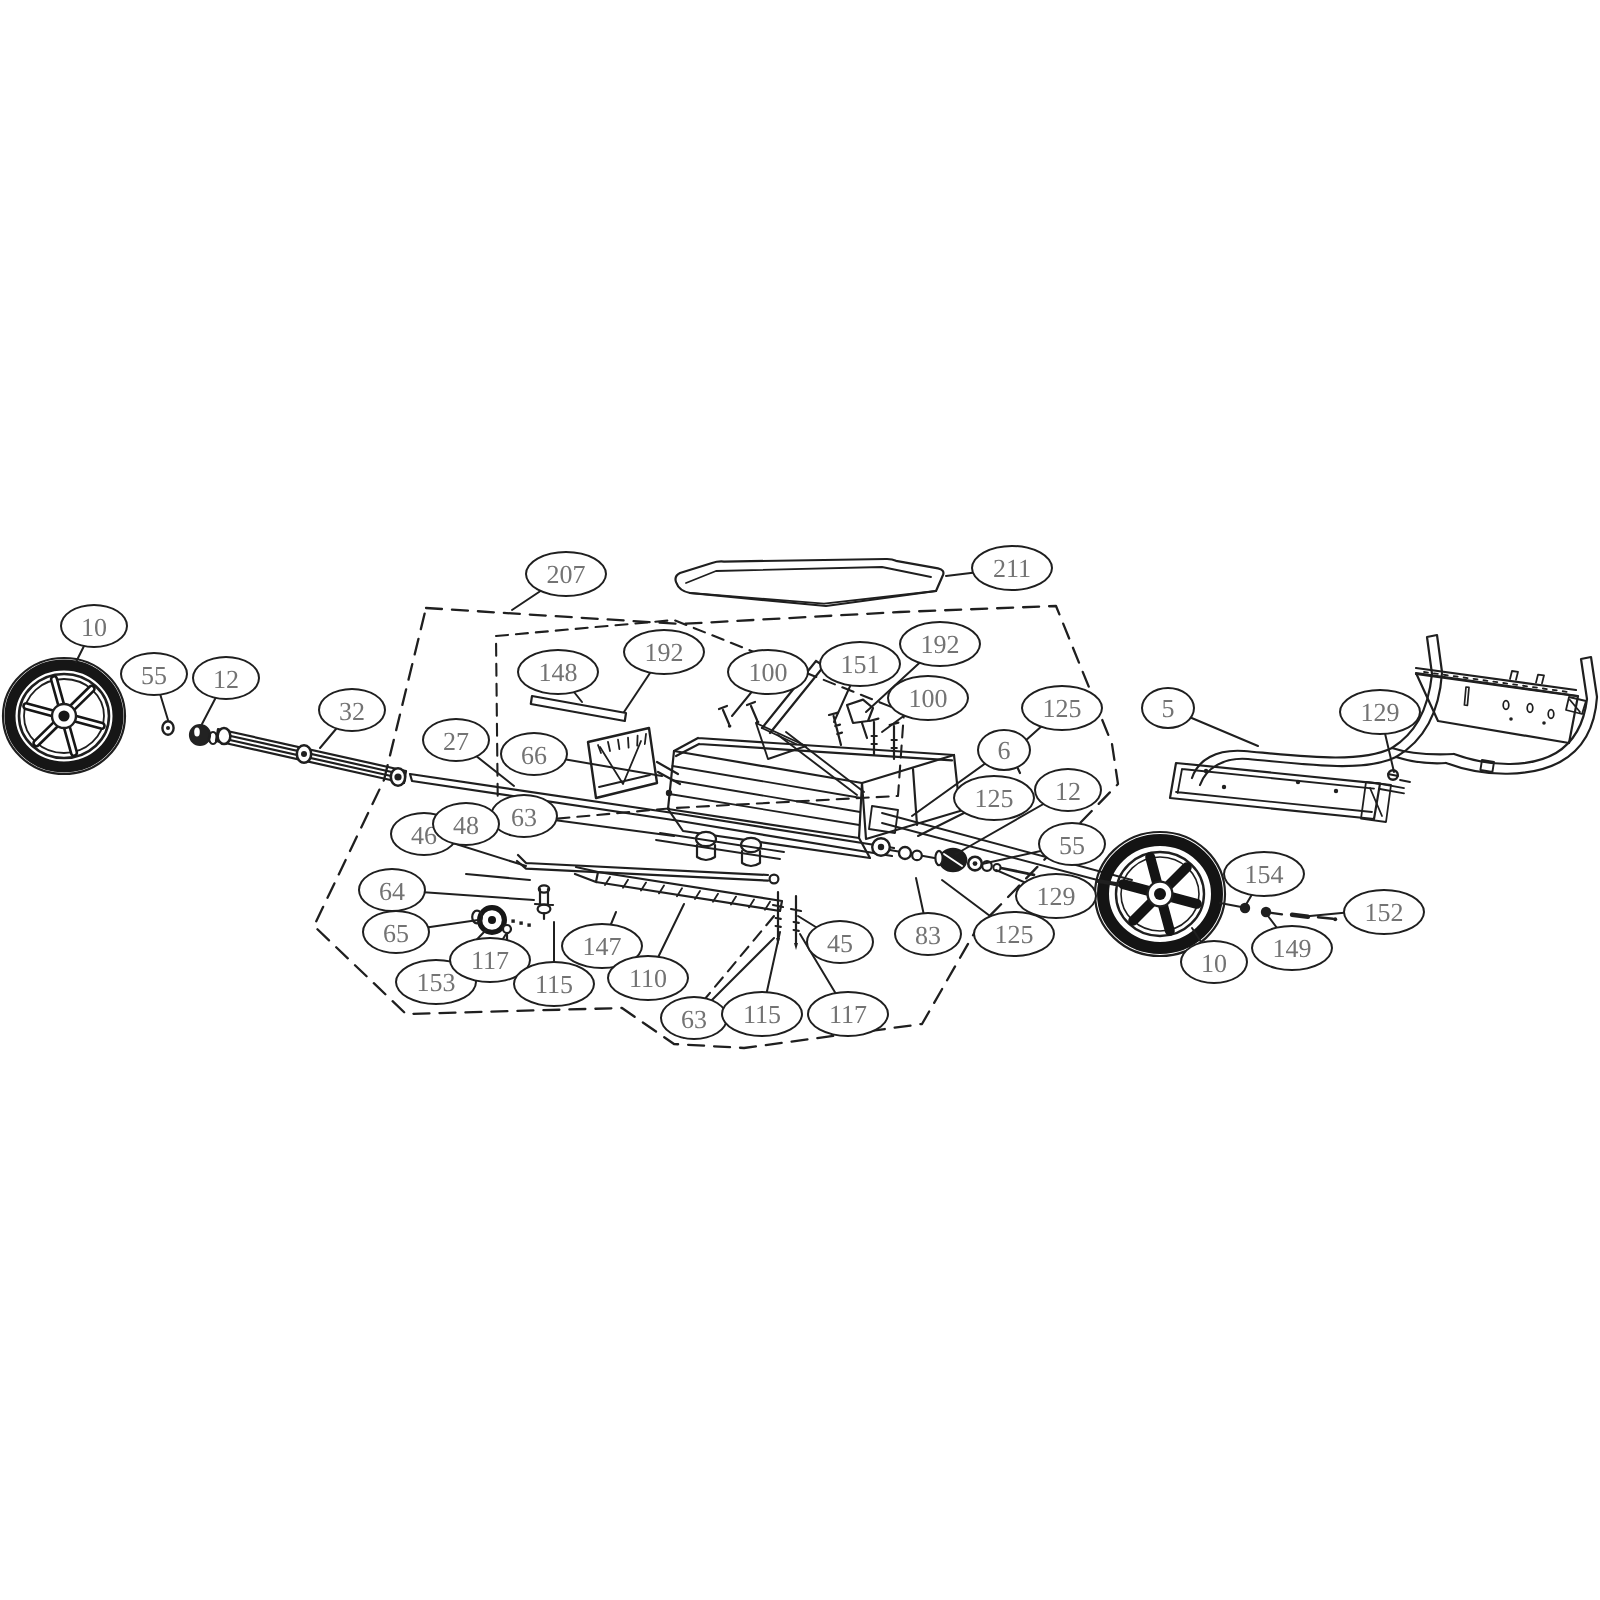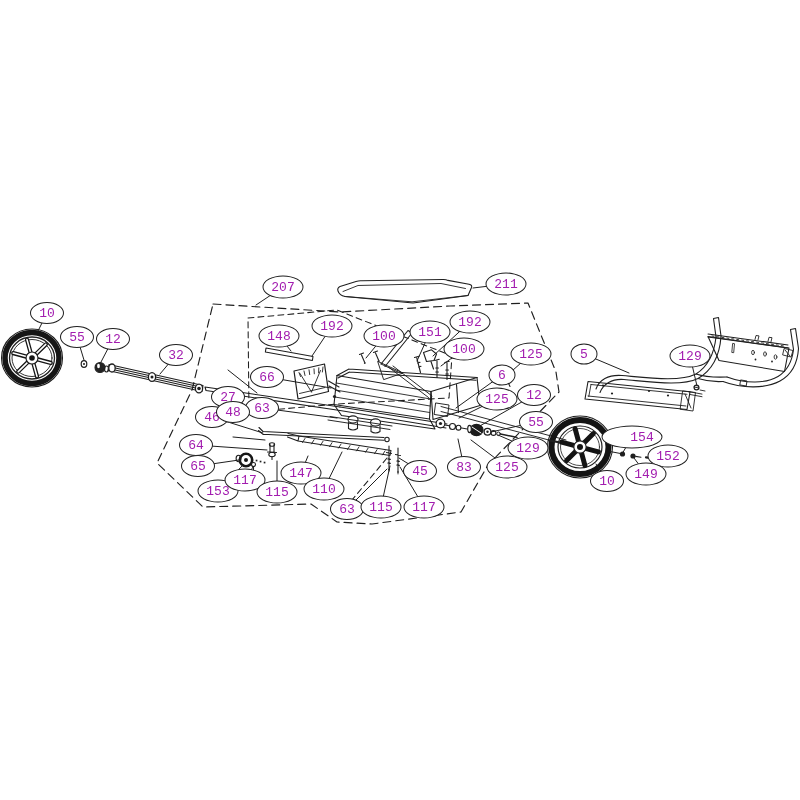--- a/index.html
+++ b/index.html
@@ -1,21 +1,21 @@
 <!DOCTYPE html>
 <html><head>
 <meta charset="utf-8">
 <style>
   html,body{margin:0;padding:0;background:#fff;}
   #stage{position:relative;width:800px;height:800px;background:#ffffff;overflow:hidden;
          font-family:"DejaVu Serif",serif;}
   #art{position:absolute;left:0;top:0;}
   .callout{position:absolute;display:flex;align-items:center;justify-content:center;
            background:#ffffff;border:1.4px solid #1f1f1f;border-radius:50%;
-           color:#a21caf;font-family:Liberation Mono, monospace;font-size:13px;line-height:1;
+           color:#737373;font-family:Liberation Serif, serif;font-size:13px;line-height:1;
            transform:translate(-50%,-50%);}
   .len1{width:25px;height:19px;}
   .len2{width:32px;height:20px;}
   .len3{width:39px;height:21px;}
 </style>
 </head>
 <body>
 
 <div id="stage">
 <svg id="art" width="800" height="800" viewBox="0 0 800 800" fill="none" stroke="#1f1f1f" stroke-width="1.1" stroke-linecap="round" stroke-linejoin="round">
@@ -253,21 +253,21 @@
         <line x1="632" y1="437" x2="622" y2="454"></line>
         <line x1="676" y1="456" x2="655" y2="458"></line>
         <line x1="646" y1="474" x2="634" y2="458"></line>
         <line x1="607" y1="481" x2="596" y2="464"></line>
       </g>
 </svg>
 <div class="callout len2" style="left: 47px; top: 313px;">10</div>
     <div class="callout len2" style="left: 77px; top: 337px;">55</div>
     <div class="callout len2" style="left: 113px; top: 339px;">12</div>
     <div class="callout len2" style="left: 176px; top: 355px;">32</div>
-    <div class="callout len2" style="left: 228px; top: 370px; margin-top: 27px;">27</div>
+    <div class="callout len2" style="left: 228px; top: 370px;">27</div>
     <div class="callout len2" style="left: 267px; top: 377px;">66</div>
     <div class="callout len2" style="left: 262px; top: 408px;">63</div>
     <div class="callout len2" style="left: 212px; top: 417px;">46</div>
     <div class="callout len2" style="left: 233px; top: 412px;">48</div>
     <div class="callout len2" style="left: 196px; top: 445px;">64</div>
     <div class="callout len2" style="left: 198px; top: 466px;">65</div>
     <div class="callout len3" style="left: 218px; top: 491px;">153</div>
     <div class="callout len3" style="left: 245px; top: 480px;">117</div>
     <div class="callout len3" style="left: 277px; top: 492px;">115</div>
     <div class="callout len3" style="left: 301px; top: 473px;">147</div>
@@ -287,17 +287,17 @@
     <div class="callout len3" style="left: 464px; top: 349px;">100</div>
     <div class="callout len3" style="left: 470px; top: 322px;">192</div>
     <div class="callout len3" style="left: 430px; top: 332px;">151</div>
     <div class="callout len3" style="left: 384px; top: 336px;">100</div>
     <div class="callout len3" style="left: 332px; top: 326px;">192</div>
     <div class="callout len3" style="left: 279px; top: 336px;">148</div>
     <div class="callout len3" style="left: 283px; top: 287px;">207</div>
     <div class="callout len3" style="left: 506px; top: 284px;">211</div>
     <div class="callout len1" style="left: 584px; top: 354px;">5</div>
     <div class="callout len3" style="left: 690px; top: 356px;">129</div>
-    <div class="callout len3" style="left: 632px; top: 437px; padding-left: 20px;">154</div>
-    <div class="callout len3" style="left: 668px; top: 456px;">152</div>
+    <div class="callout len3" style="left: 632px; top: 437px;">154</div>
+    <div class="callout len3" style="left: 692px; top: 456px;">152</div>
     <div class="callout len3" style="left: 646px; top: 474px;">149</div>
     <div class="callout len2" style="left: 607px; top: 481px;">10</div>
   </div>
 
 </body></html>

